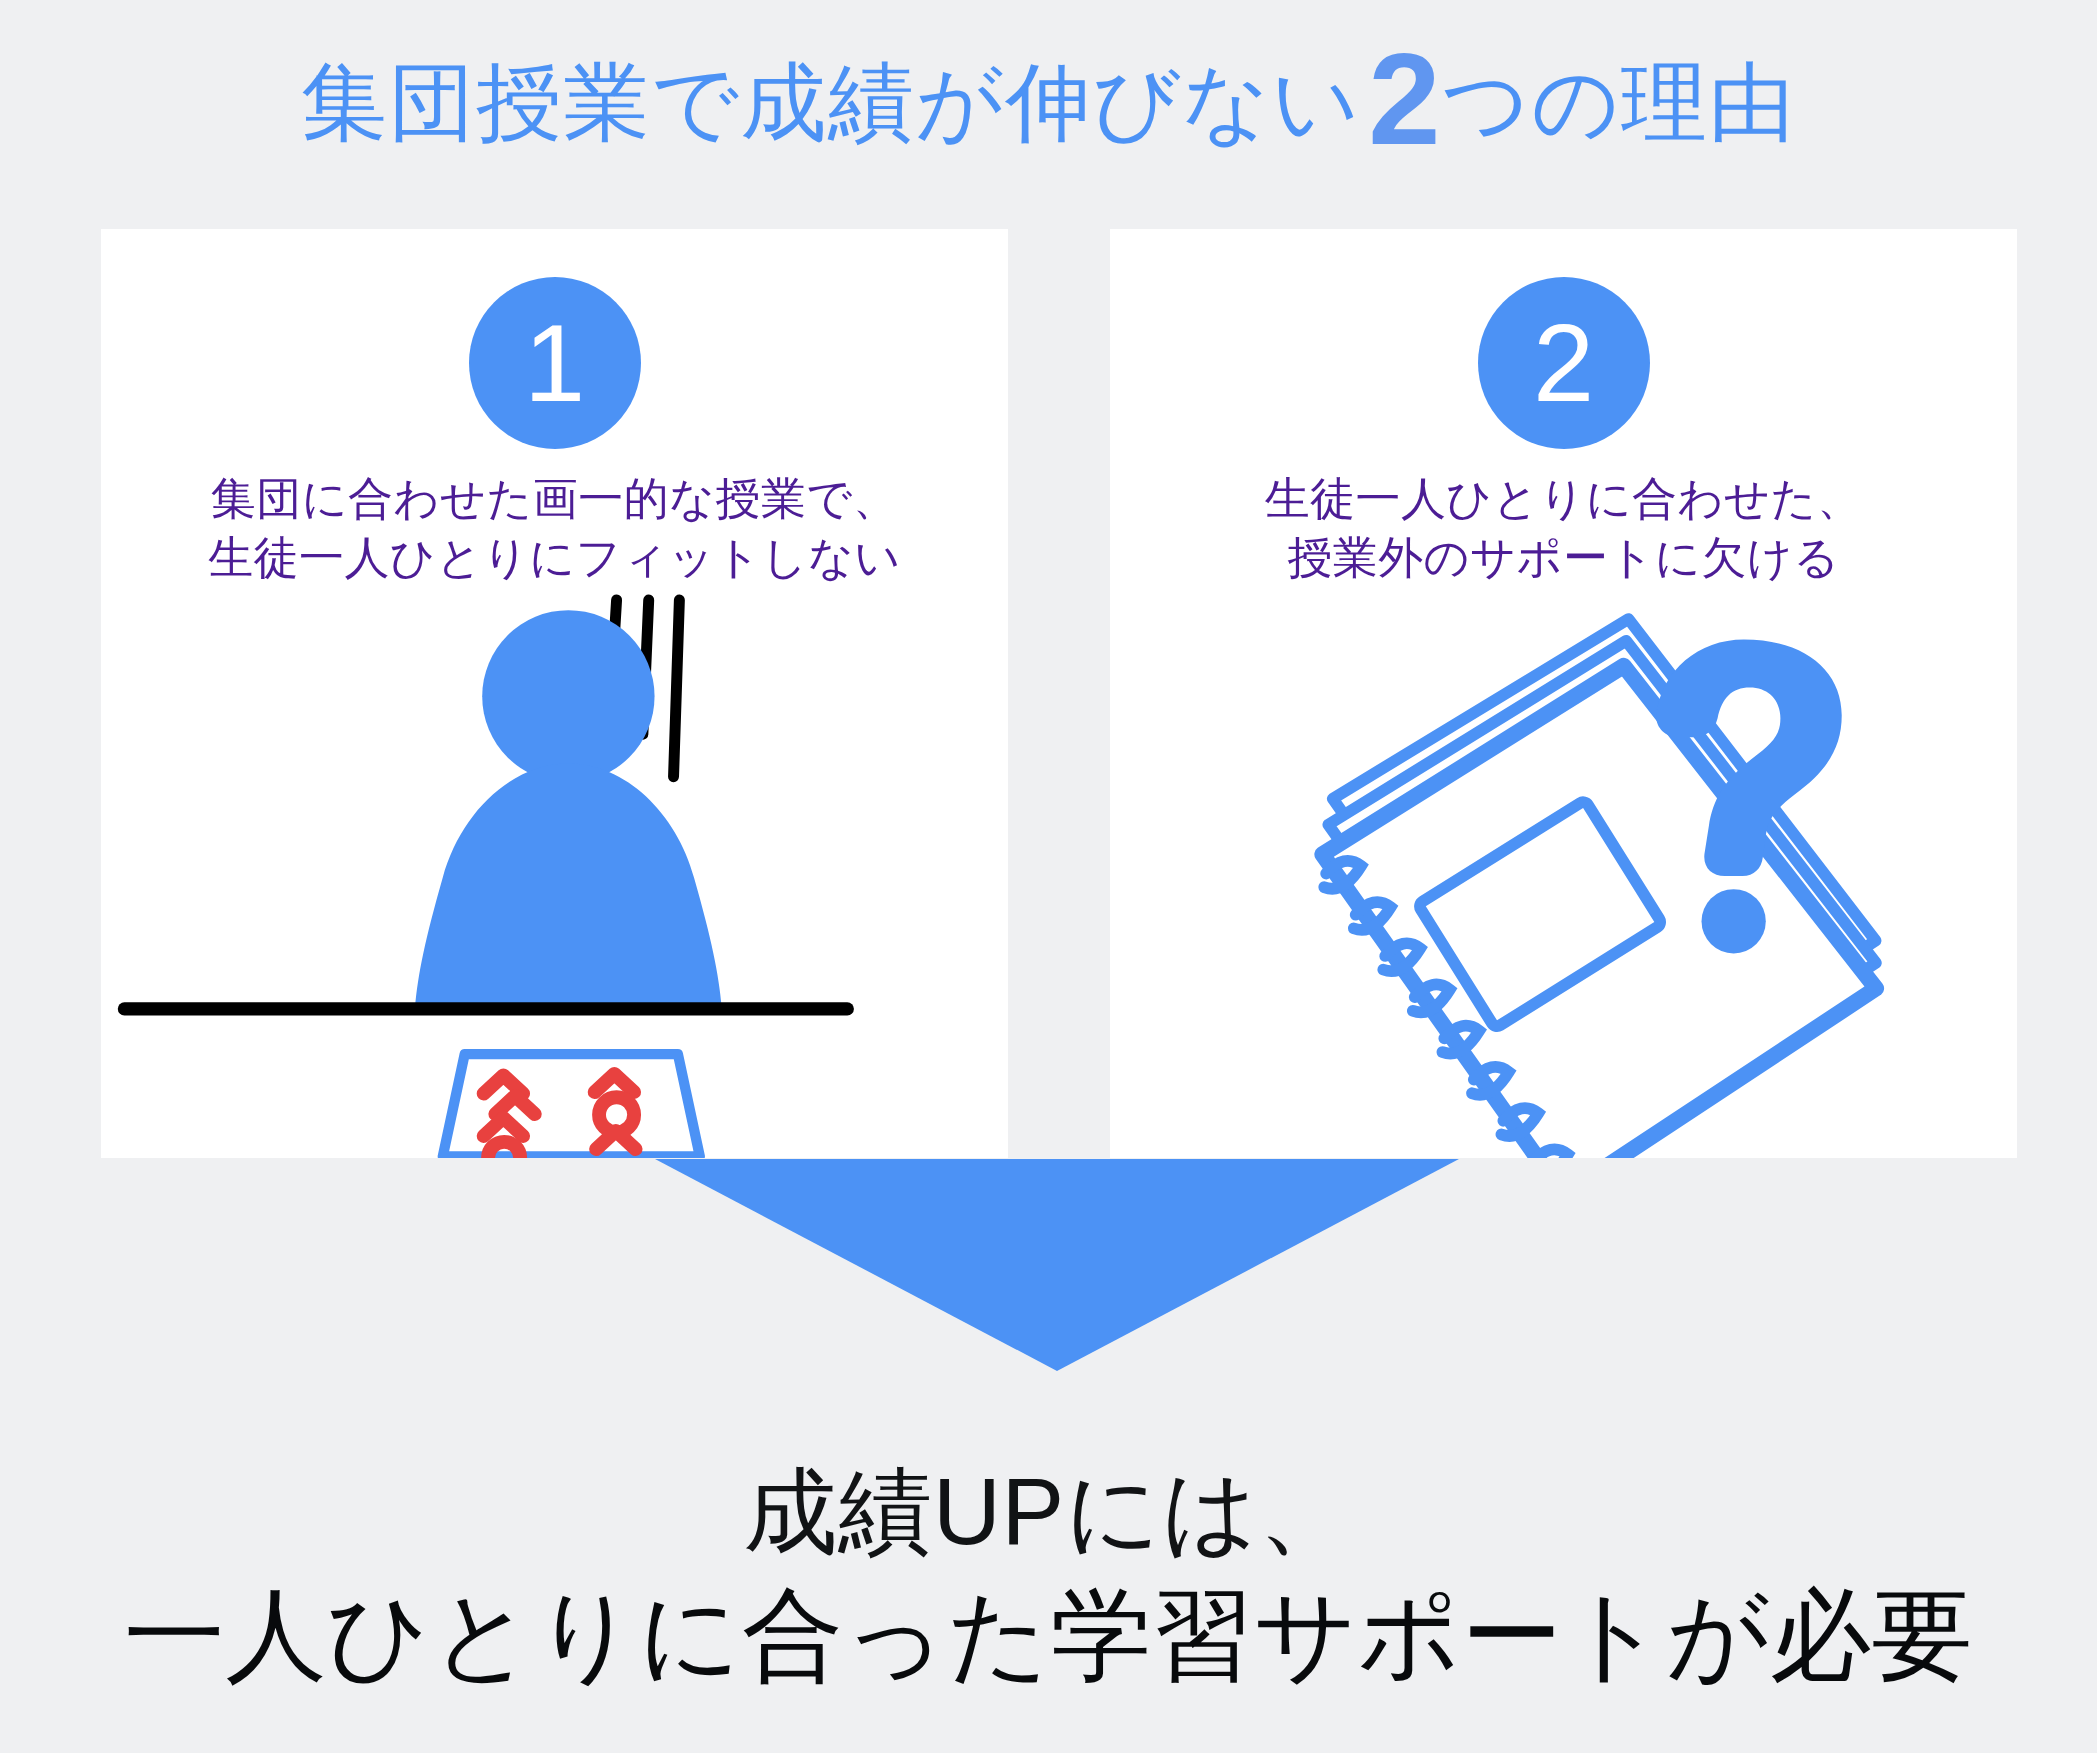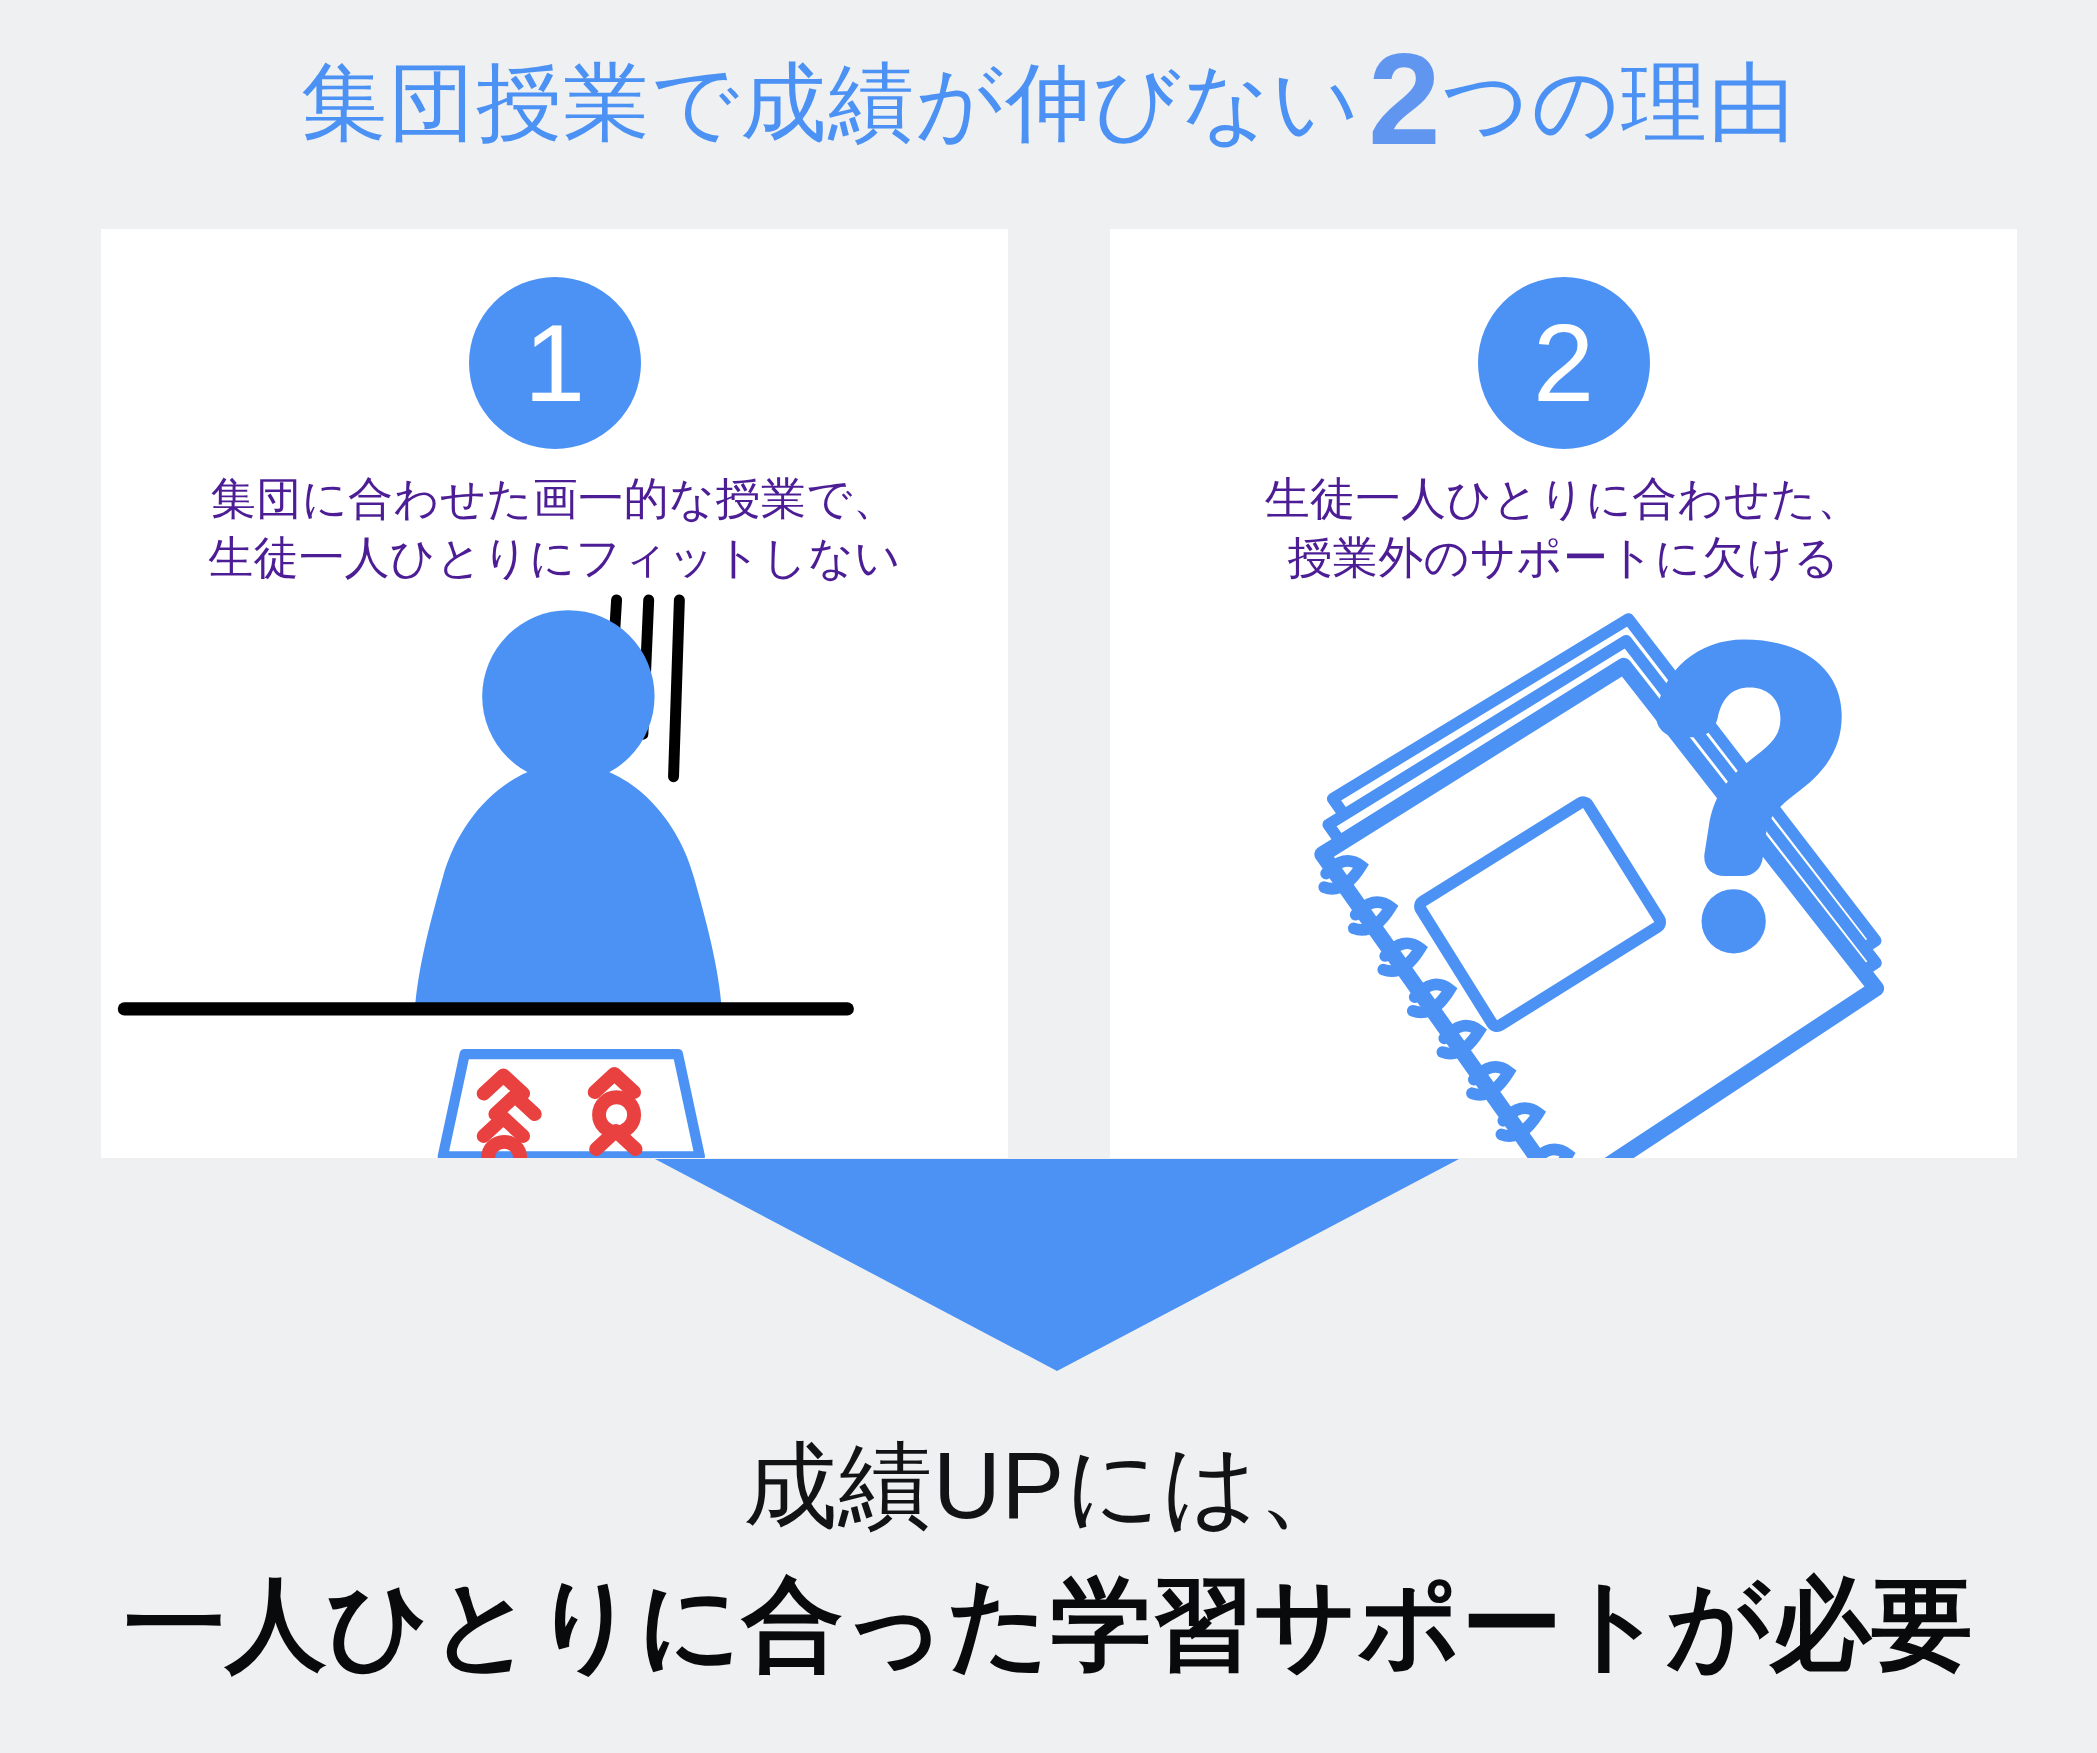--- a/index.html
+++ b/index.html
@@ -123,29 +123,30 @@
     width: 2097px;
     text-align: center;
   }
   .concl-line1 {
     font-size: 94px;
     font-weight: 400;
     color: #111315;
     line-height: 1.28;
     letter-spacing: 0.7px;
     white-space: nowrap;
+    margin-top: 26px;
   }
   .concl-line2 {
     font-size: 101px;
-    font-weight: bold;
+    font-weight: normal;
     color: #080a0c;
     line-height: 1.25;
     letter-spacing: 0.4px;
     white-space: nowrap;
-    margin-top: 15px;
+    margin-top: 0;
   }
 </style>
 </head>
 <body>
 
 <div class="title-bar">
   <span class="title-text">集団授業で成績が伸びない</span><span class="title-num">2</span><span class="title-text">つの理由</span>
 </div>
 
 <div class="cards">

